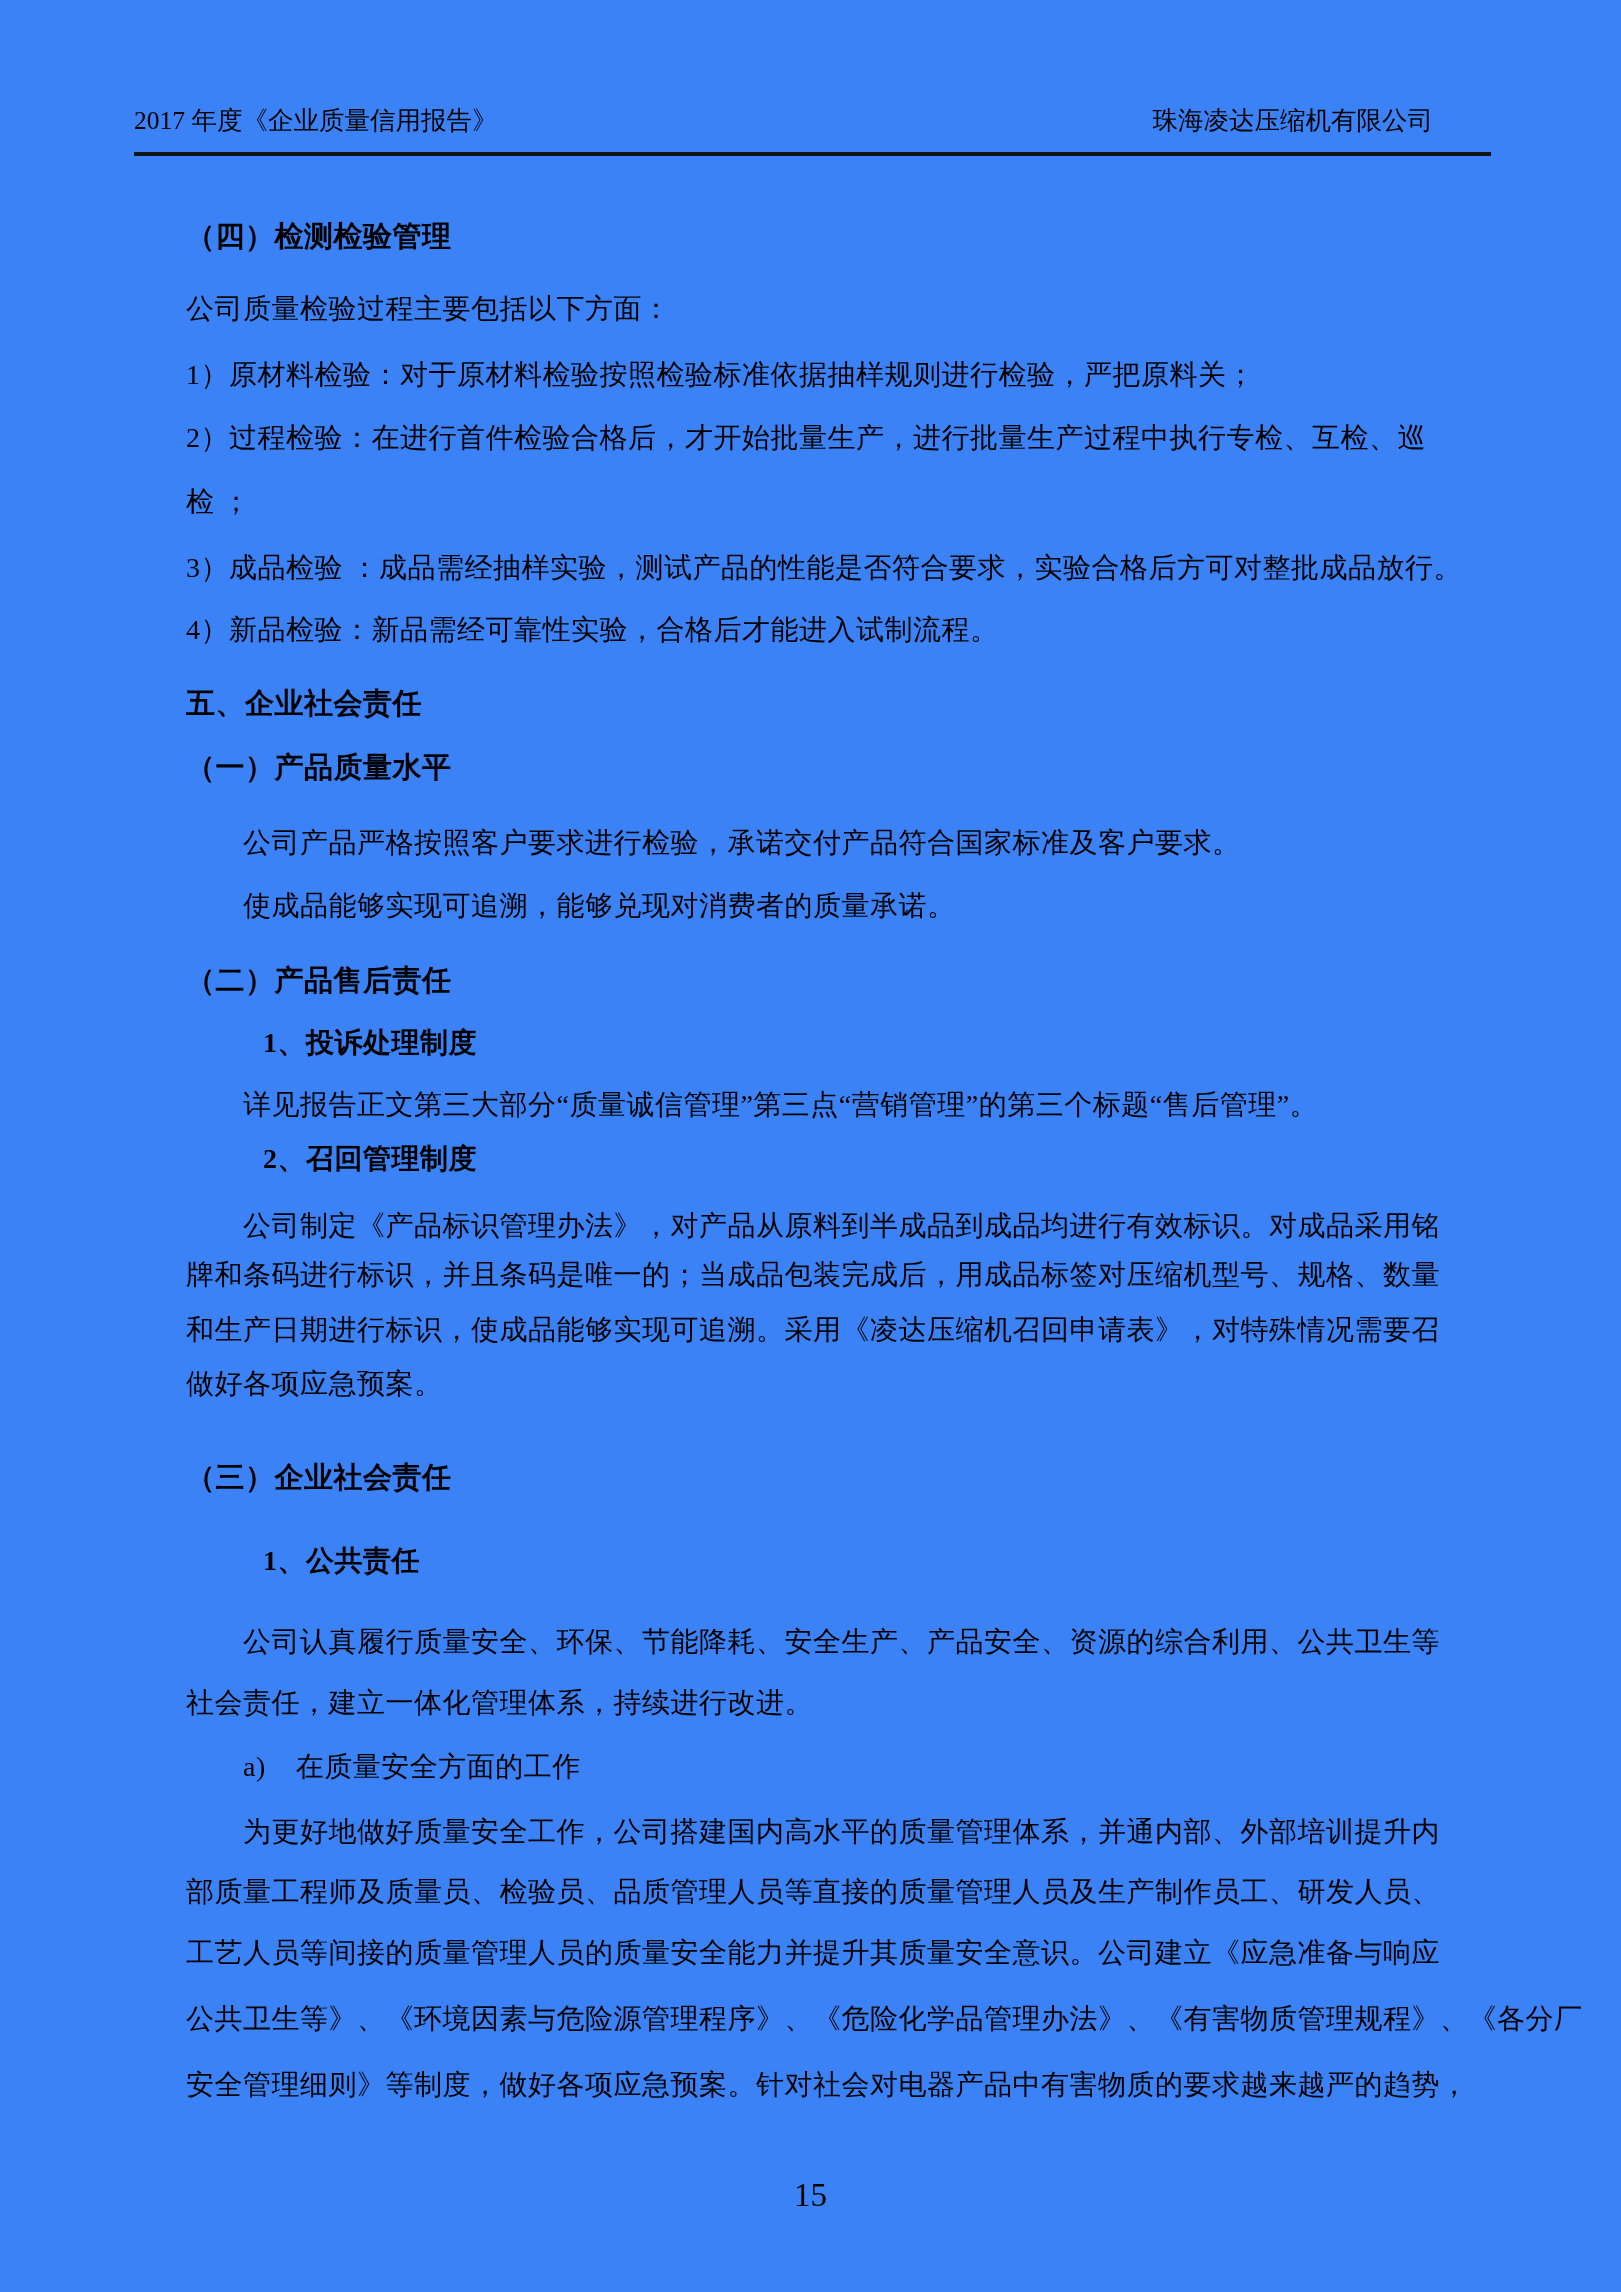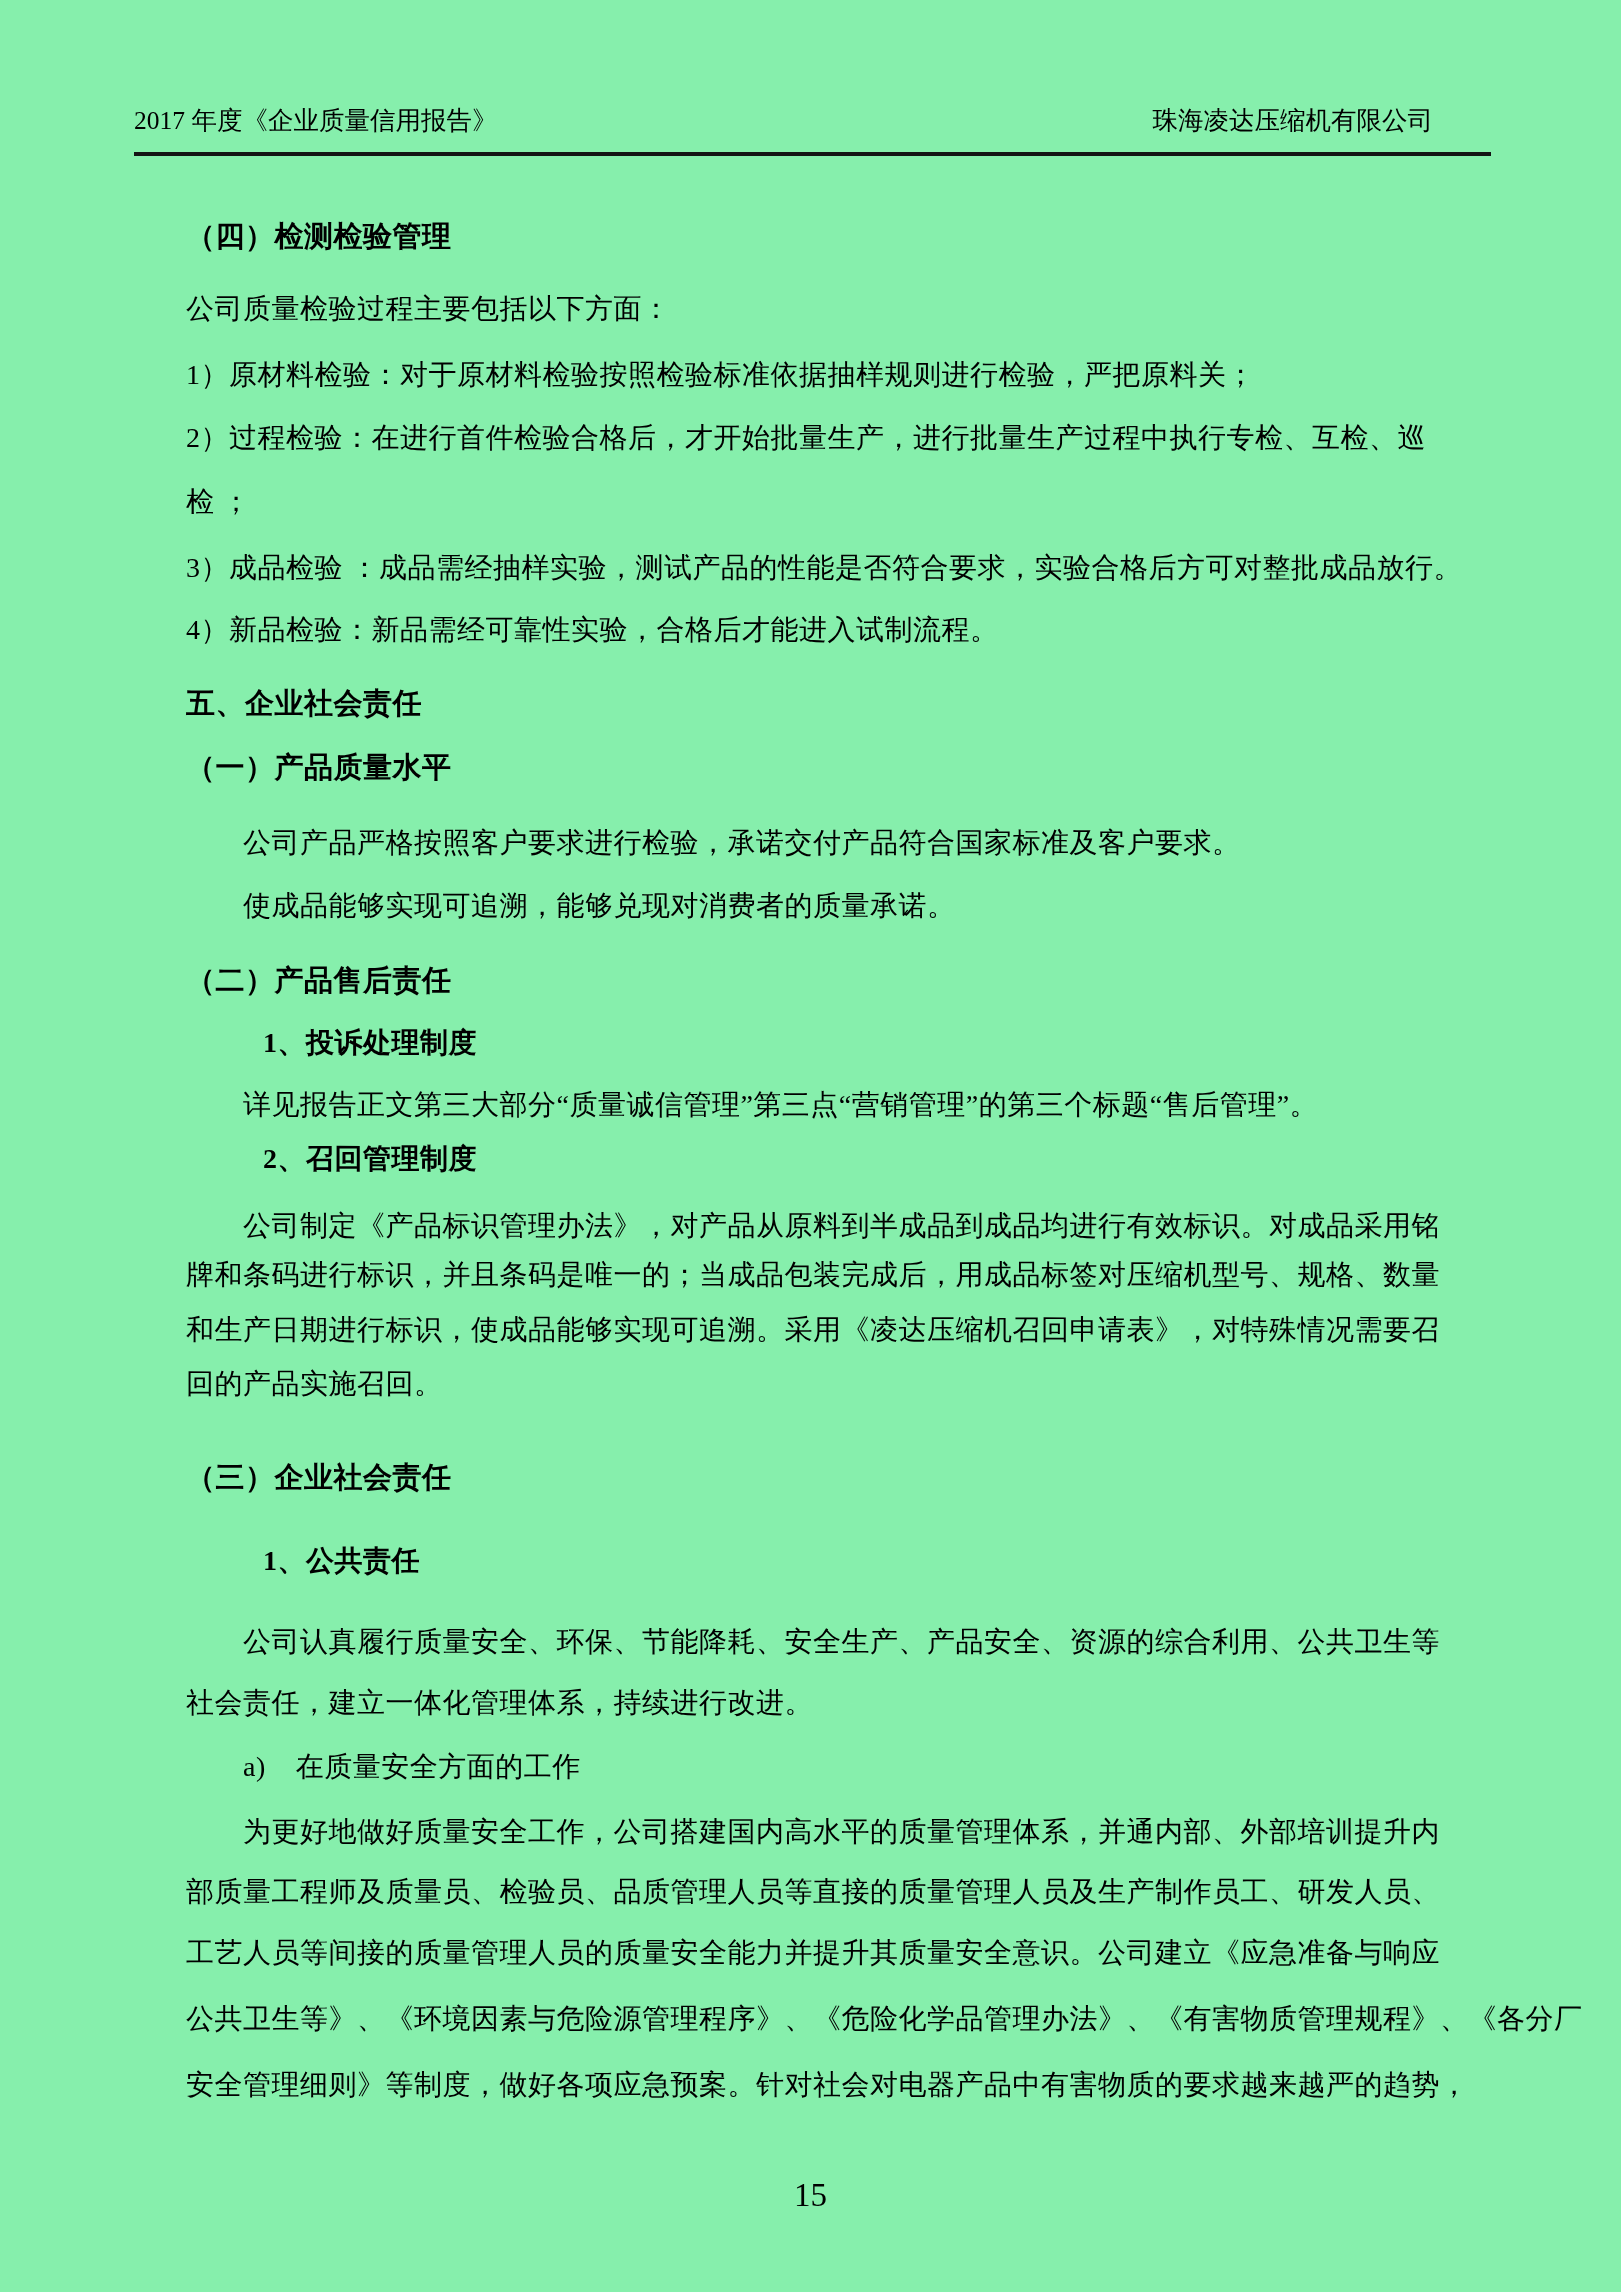--- a/index.html
+++ b/index.html
@@ -1,20 +1,20 @@
 <!DOCTYPE html>
 <html><head>
 <meta charset="utf-8">
 <style>
   html, body { margin: 0; padding: 0; background: #ffffff; }
   .page {
     position: relative;
     width: 1621px;
     height: 2293px;
-    background: #86efac;
+    background: #3b82f6;
     font-family: "Liberation Serif", "DejaVu Serif", serif;
     color: #000000;
     overflow: hidden;
   }
   .hdr-left {
     position: absolute; left: 134px; top: 106px;
     font-size: 25.5px; line-height: 1.2; white-space: pre;
   }
   .hdr-right {
     position: absolute; right: 188px; top: 106px;
@@ -59,21 +59,21 @@
   <div class="ln ind" style="top:826px">公司产品严格按照客户要求进行检验，承诺交付产品符合国家标准及客户要求。</div>
   <div class="ln ind" style="top:889px">使成品能够实现可追溯，能够兑现对消费者的质量承诺。</div>
 
   <div class="ln hd" style="top:963px">（二）产品售后责任</div>
   <div class="ln ind b" style="top:1026px">1、投诉处理制度</div>
   <div class="ln ind" style="top:1088px">详见报告正文第三大部分“质量诚信管理”第三点“营销管理”的第三个标题“售后管理”。</div>
   <div class="ln ind b" style="top:1142px">2、召回管理制度</div>
   <div class="ln ind" style="top:1209px">公司制定《产品标识管理办法》，对产品从原料到半成品到成品均进行有效标识。对成品采用铭</div>
   <div class="ln" style="top:1258px">牌和条码进行标识，并且条码是唯一的；当成品包装完成后，用成品标签对压缩机型号、规格、数量</div>
   <div class="ln" style="top:1313px">和生产日期进行标识，使成品能够实现可追溯。采用《凌达压缩机召回申请表》，对特殊情况需要召</div>
-  <div class="ln" style="top:1367px">回的产品实施召回。</div>
+  <div class="ln" style="top:1367px">做好各项应急预案。</div>
 
   <div class="ln hd" style="top:1460px">（三）企业社会责任</div>
   <div class="ln ind b" style="top:1544px">1、公共责任</div>
   <div class="ln ind" style="top:1625px">公司认真履行质量安全、环保、节能降耗、安全生产、产品安全、资源的综合利用、公共卫生等</div>
   <div class="ln" style="top:1686px">社会责任，建立一体化管理体系，持续进行改进。</div>
   <div class="ln ind" style="top:1750px">a)    在质量安全方面的工作</div>
   <div class="ln ind" style="top:1815px">为更好地做好质量安全工作，公司搭建国内高水平的质量管理体系，并通内部、外部培训提升内</div>
   <div class="ln" style="top:1875px">部质量工程师及质量员、检验员、品质管理人员等直接的质量管理人员及生产制作员工、研发人员、</div>
   <div class="ln" style="top:1936px">工艺人员等间接的质量管理人员的质量安全能力并提升其质量安全意识。公司建立《应急准备与响应</div>
   <div class="ln" style="top:2002px">公共卫生等》、《环境因素与危险源管理程序》、《危险化学品管理办法》、《有害物质管理规程》、《各分厂</div>

